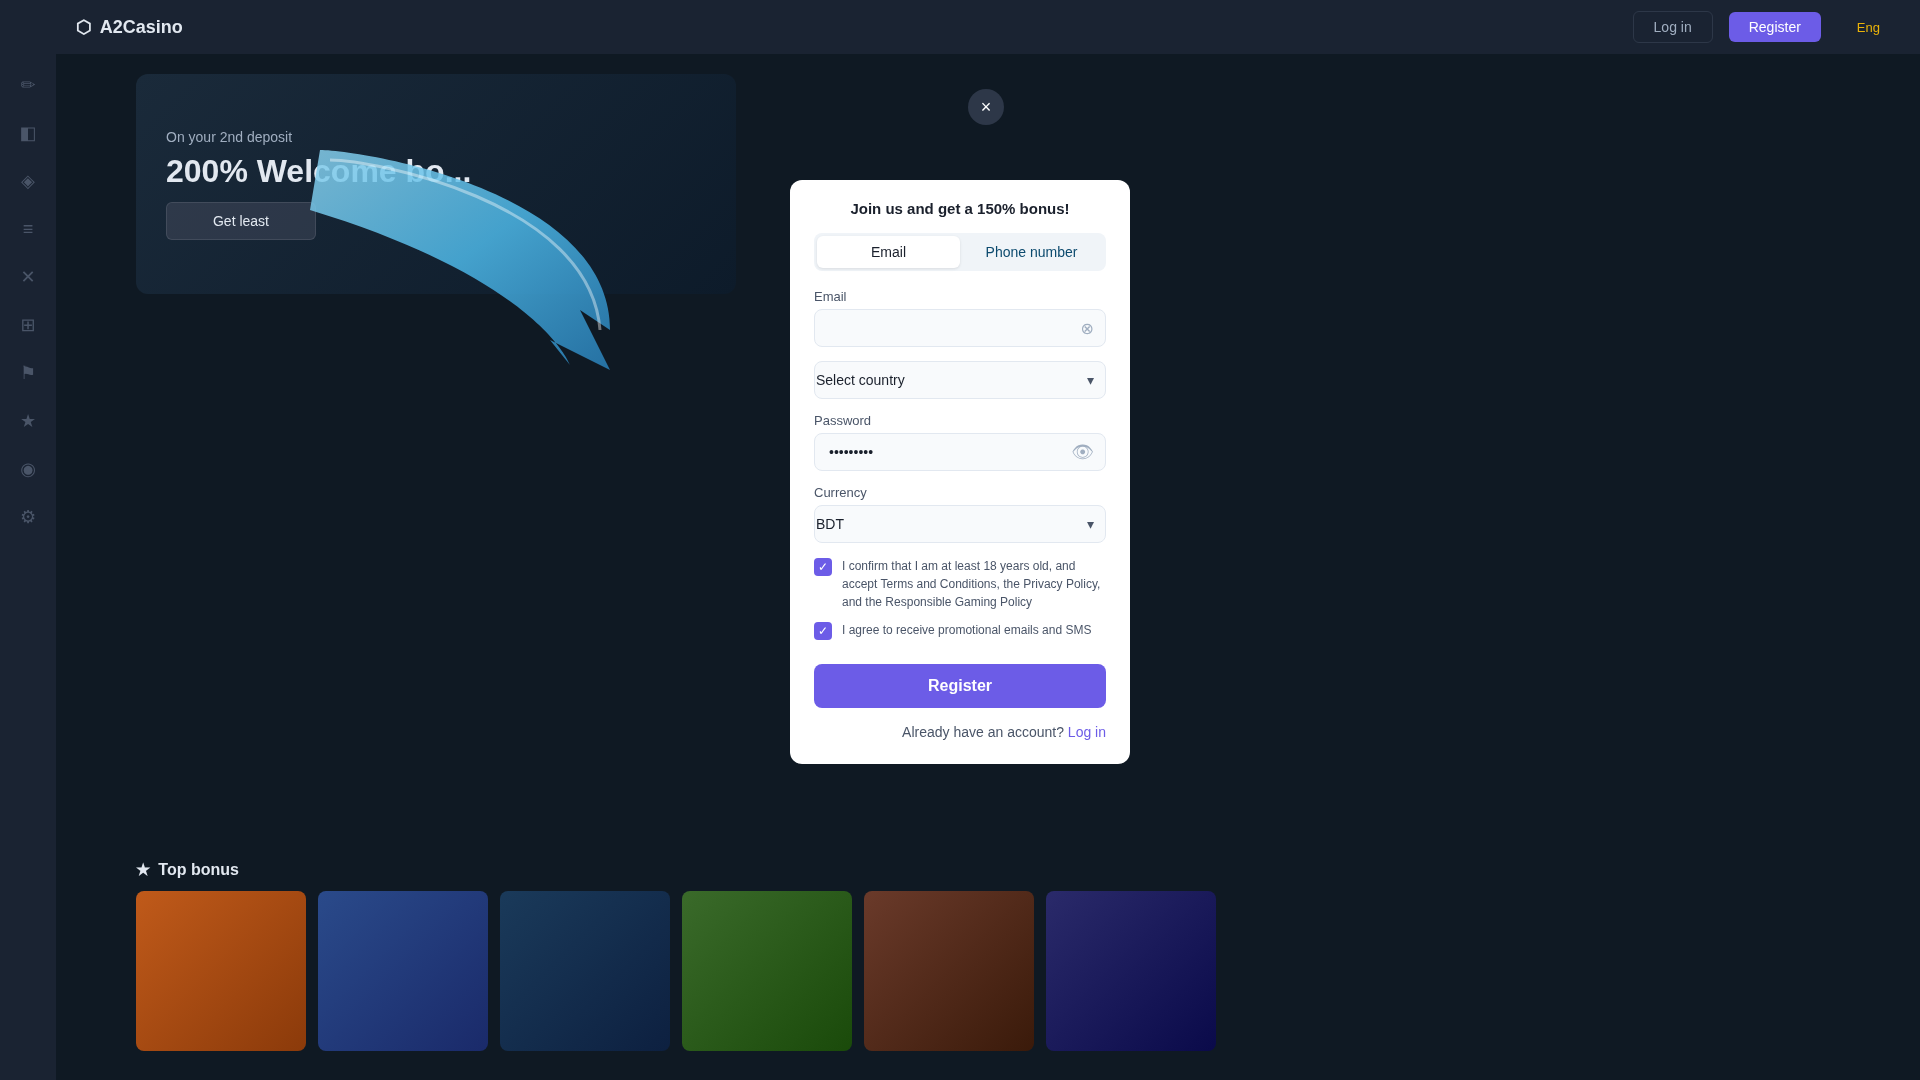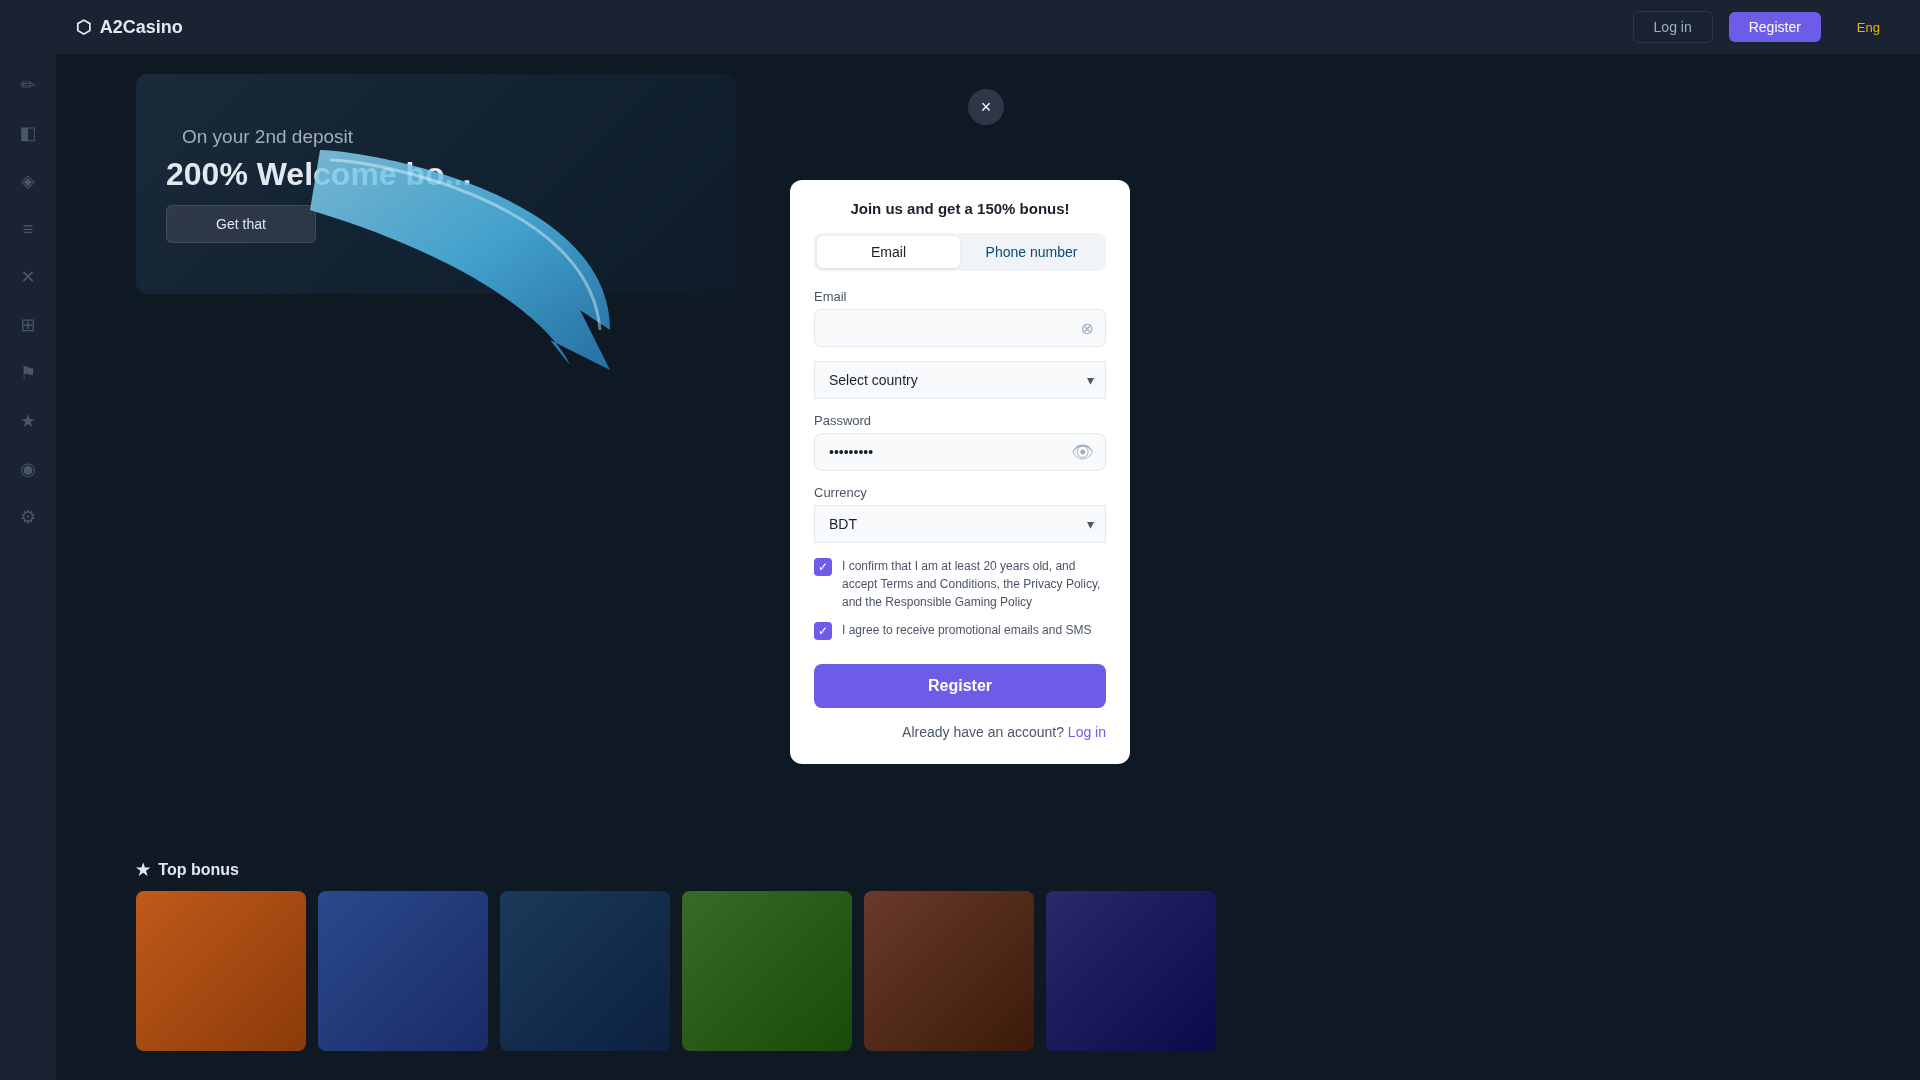--- a/index.html
+++ b/index.html
@@ -112,23 +112,22 @@
       height: 220px;
       background: linear-gradient(135deg, #1a2a3a 0%, #0d1b2a 100%);
       border-radius: 12px;
       display: flex;
       flex-direction: column;
       justify-content: center;
       padding: 30px;
     }
     .banner-subtitle {
       color: #a0aec0;
-      font-size: 19px;
+      font-size: 14px;
       margin-bottom: 8px;
-      margin-left: 16px;
     }
     .banner-title {
       color: #e2e8f0;
       font-size: 32px;
       font-weight: bold;
       margin-bottom: 12px;
     }
     .banner-btn {
       width: 150px;
       padding: 10px 20px;
@@ -272,23 +271,23 @@
       transform: translateY(-50%);
       color: #a0aec0;
       cursor: pointer;
       font-size: 18px;
     }
     .select-wrapper {
       position: relative;
     }
     .form-select {
       width: 100%;
-      padding: 10px 14px;
+      padding: 10px 1px;
       border: 1.5px solid #e2e8f0;
-      border-radius: 1px;
+      border-radius: 8px;
       font-size: 14px;
       background: #f8fafc;
       color: #1a202c;
       appearance: none;
       outline: none;
       cursor: pointer;
     }
     .select-chevron {
       position: absolute;
       right: 12px;
@@ -422,21 +421,21 @@
   <button class="header-btn btn-login">Log in</button>
   <button class="header-btn btn-register">Register</button>
   <button class="header-btn btn-lang">Eng</button>
 </div>
 
 <div class="main-content">
 
   <div class="banner">
     <div class="banner-subtitle">On your 2nd deposit</div>
     <div class="banner-title">200% Welcome bo...</div>
-    <div class="banner-btn">Get that</div>
+    <div class="banner-btn">Get least</div>
   </div>
 
   <div class="games-section">
     <div class="games-title">
       <span>★</span>
       <span>Top bonus</span>
     </div>
     <div class="games-grid">
       <div class="game-card game-card-1"></div>
       <div class="game-card game-card-2"></div>
@@ -509,21 +508,21 @@
         <label class="form-label">Currency</label>
         <div class="select-wrapper">
           <select class="form-select"><option value="BDT">BDT</option><option value="USD">USD</option><option value="EUR">EUR</option><option value="GBP">GBP</option></select>
           <span class="select-chevron">▾</span>
         </div>
       </div>
 
       
       <div class="checkbox-group">
         <input type="checkbox" class="checkbox-input" checked="" style="">
-        <label class="checkbox-label">I confirm that I am at least 20 years old, and accept Terms and Conditions, the Privacy Policy, and the Responsible Gaming Policy</label>
+        <label class="checkbox-label">I confirm that I am at least 18 years old, and accept Terms and Conditions, the Privacy Policy, and the Responsible Gaming Policy</label>
       </div>
 
       
       <div class="checkbox-group">
         <input type="checkbox" class="checkbox-input" checked="" style="">
         <label class="checkbox-label">I agree to receive promotional emails and SMS</label>
       </div>
 
       
       <button class="register-btn">Register</button>

